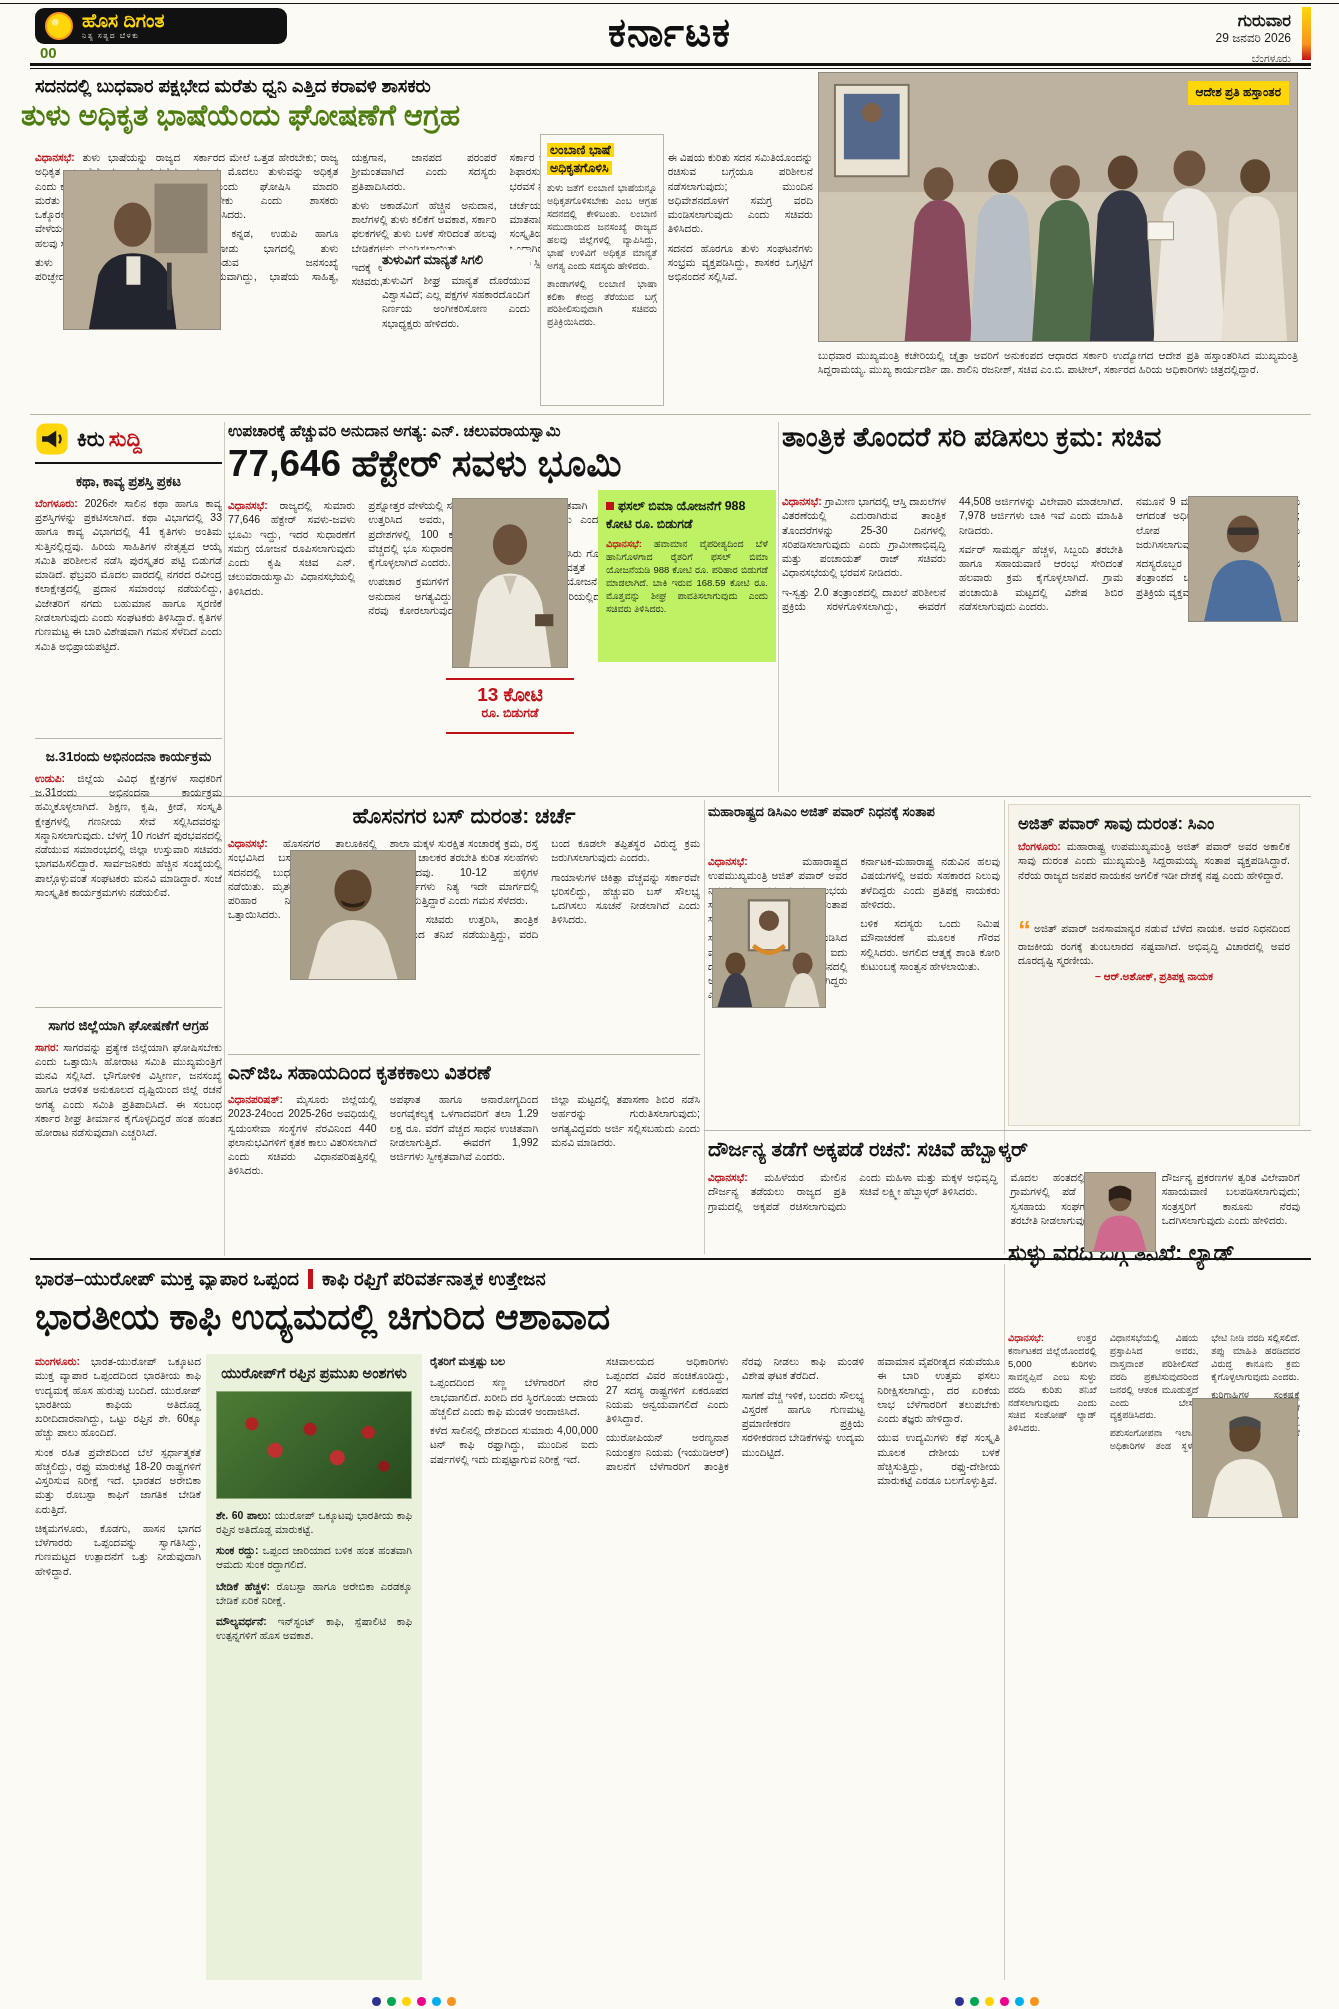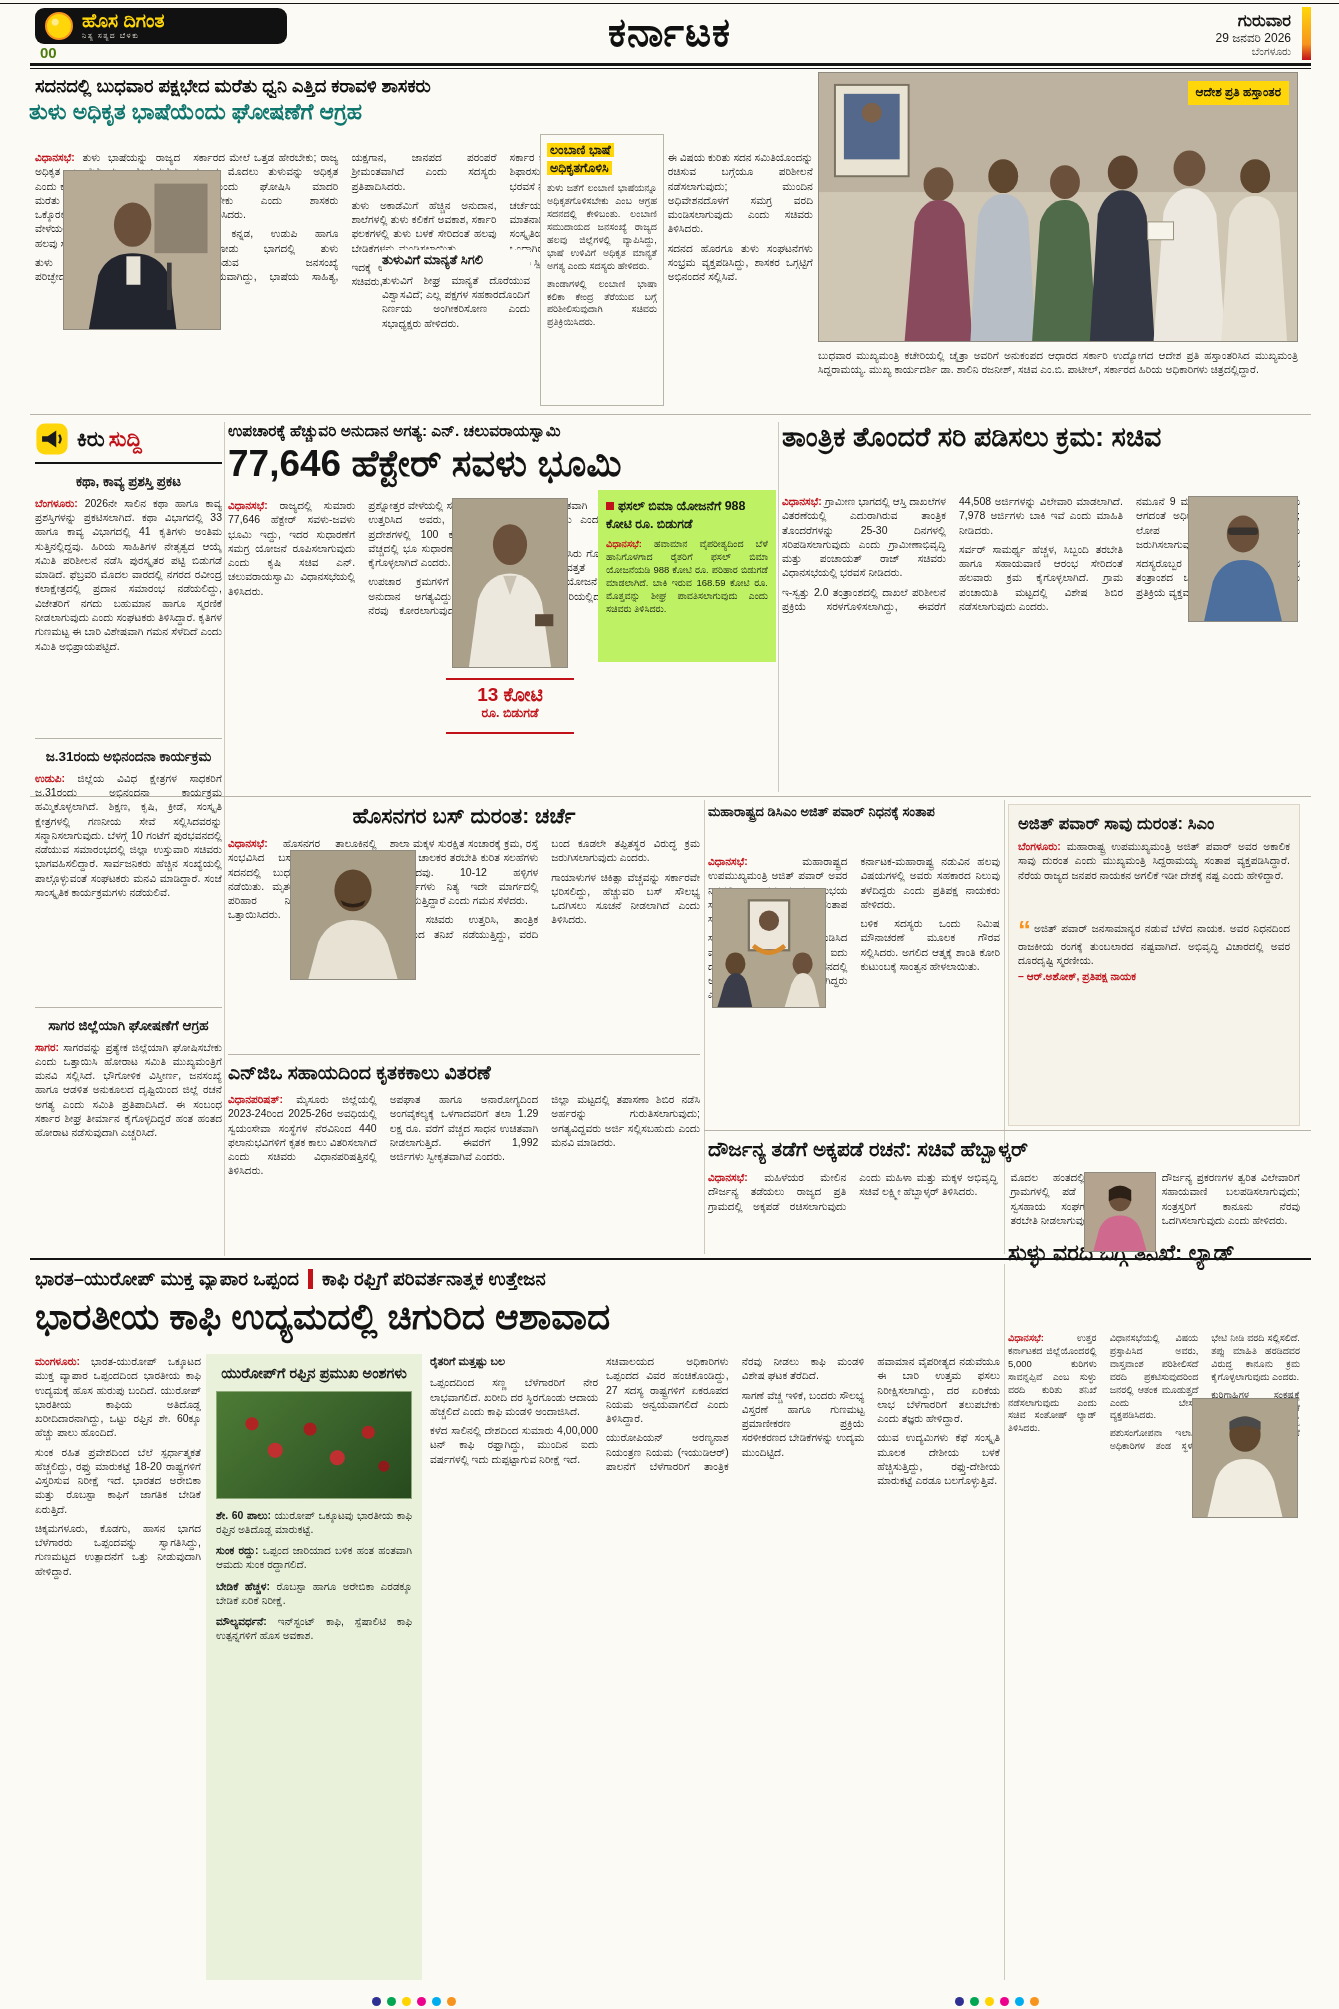--- a/index.html
+++ b/index.html
@@ -19,21 +19,21 @@
   .kicker{font-weight:bold;color:#101010;overflow:hidden}
   .headline{font-weight:bold;color:#141414;overflow:hidden}
   .photo{background:linear-gradient(160deg,#d8d0c2 0%,#b3a891 55%,#948a7a 100%);
          border:1px solid #8f8a80;overflow:hidden;z-index:2}
   .photo svg{width:100%;height:100%;display:block}
   .overlay{z-index:3}
   .caption{font-size:10.5px;line-height:1.35;text-align:justify;color:#1b1b1b;overflow:hidden}
   .hl-yellow{background:#ffd60a;padding:0 3px;-webkit-box-decoration-break:clone;box-decoration-break:clone}
   .brief-title{font-size:13.5px;font-weight:bold;text-align:center;margin:10px 0 5px;line-height:1.25}
   .qmark{color:#f7941d;font-size:26px;font-weight:bold;line-height:.6;margin-right:3px;vertical-align:-7px}
-  .qattr{color:#c1121a;font-weight:bold;text-align:left;font-size:10.5px;margin:2px 0 8px}
+  .qattr{color:#c1121a;font-weight:bold;text-align:center;font-size:10.5px;margin:2px 0 8px}
   .point{margin-bottom:7px;font-size:10.5px;line-height:1.35;text-align:justify}
   .point-lead{font-weight:bold}
   .dot{display:inline-block;width:9px;height:9px;border-radius:50%;margin-right:6px}
 </style>
 </head>
 <body>
 
 <div id="page">
 
   <div class="hline" style="left:0;top:3px;width:1339px;background:#141414"></div>
@@ -45,29 +45,29 @@
       <span style="color:#e8e3d8;font-size:7.5px;letter-spacing:1.5px;white-space:nowrap">ನಿತ್ಯ ಸತ್ಯದ ಬೆಳಕು</span>
     </span>
   </div>
   <div class="abs" style="left:40px;top:44px;color:#4d7c0f;font-weight:bold;font-size:15px">00</div>
 
   <div class="abs" style="left:0;right:0;top:10px;text-align:center;font-size:40px;font-weight:bold;letter-spacing:1px;color:#101010">ಕರ್ನಾಟಕ</div>
 
   <div class="abs" style="right:48px;top:11px;text-align:right">
     <div style="font-weight:bold;font-size:16.5px">ಗುರುವಾರ</div>
     <div style="font-size:12px;margin-top:1px">29 ಜನವರಿ 2026</div>
-    <div style="font-size:10.5px;color:#3e3e3e;margin-top:0">ಬೆಂಗಳೂರು</div>
+    <div style="font-size:10.5px;color:#3e3e3e;margin-top:7px">ಬೆಂಗಳೂರು</div>
   </div>
   <div class="abs" style="right:28px;top:7px;width:9px;height:53px;background:linear-gradient(#ffd60a 0%,#f7941d 70%,#c1121a 100%)"></div>
 
   <div class="abs" style="left:30px;width:1281px;top:63px;height:0;border-top:3px solid #141414"></div>
   <div class="hline" style="left:30px;width:1281px;top:68px;background:#141414"></div>
 
   <div class="kicker abs" style="left:35px;top:76px;width:772px;height:22px;font-size:18px">ಸದನದಲ್ಲಿ ಬುಧವಾರ ಪಕ್ಷಭೇದ ಮರೆತು ಧ್ವನಿ ಎತ್ತಿದ ಕರಾವಳಿ ಶಾಸಕರು</div>
-  <div class="headline abs" style="left:29px;top:99px;width:778px;height:44px;font-size:22px;color:#0f766e">ತುಳು ಅಧಿಕೃತ ಭಾಷೆಯೆಂದು ಘೋಷಣೆಗೆ ಆಗ್ರಹ</div>
+  <div class="headline abs" style="left:21px;top:99px;width:778px;height:44px;font-size:29px;color:#4d7c0f">ತುಳು ಅಧಿಕೃತ ಭಾಷೆಯೆಂದು ಘೋಷಣೆಗೆ ಆಗ್ರಹ</div>
 
   <div class="body-text c5 abs" style="left:35px;top:150px;width:778px;height:256px">
     <p><span class="dateline">ವಿಧಾನಸಭೆ:</span> <span>ತುಳು ಭಾಷೆಯನ್ನು ರಾಜ್ಯದ ಅಧಿಕೃತ ಭಾಷೆಯೆಂದು ಘೋಷಿಸಬೇಕು ಎಂದು ಕರಾವಳಿ ಭಾಗದ ಶಾಸಕರು ಪಕ್ಷಭೇದ ಮರೆತು ಸದನದಲ್ಲಿ ಬುಧವಾರ ಒಕ್ಕೊರಲಿನಿಂದ ಆಗ್ರಹಿಸಿದರು. ಶೂನ್ಯ ವೇಳೆಯಲ್ಲಿ ವಿಷಯ ಪ್ರಸ್ತಾಪವಾಗುತ್ತಿದ್ದಂತೆ ಹಲವು ಸದಸ್ಯರು ಧ್ವನಿಗೂಡಿಸಿದರು.</span></p>
     <p>ತುಳು ಭಾಷೆಗೆ ಸಂವಿಧಾನದ ಎಂಟನೇ ಪರಿಚ್ಛೇದದಲ್ಲಿ ಸ್ಥಾನ ದೊರಕಿಸಲು ಕೇಂದ್ರ ಸರ್ಕಾರದ ಮೇಲೆ ಒತ್ತಡ ಹೇರಬೇಕು; ರಾಜ್ಯ ಸರ್ಕಾರ ಮೊದಲು ತುಳುವನ್ನು ಅಧಿಕೃತ ಭಾಷೆಯೆಂದು ಘೋಷಿಸಿ ಮಾದರಿ ತೋರಬೇಕು ಎಂದು ಶಾಸಕರು ಒತ್ತಾಯಿಸಿದರು.</p>
     <p>ದಕ್ಷಿಣ ಕನ್ನಡ, ಉಡುಪಿ ಹಾಗೂ ಕಾಸರಗೋಡು ಭಾಗದಲ್ಲಿ ತುಳು ಮಾತನಾಡುವ ಜನಸಂಖ್ಯೆ ಗಣನೀಯವಾಗಿದ್ದು, ಭಾಷೆಯ ಸಾಹಿತ್ಯ, ಯಕ್ಷಗಾನ, ಜಾನಪದ ಪರಂಪರೆ ಶ್ರೀಮಂತವಾಗಿದೆ ಎಂದು ಸದಸ್ಯರು ಪ್ರತಿಪಾದಿಸಿದರು.</p>
     <p>ತುಳು ಅಕಾಡೆಮಿಗೆ ಹೆಚ್ಚಿನ ಅನುದಾನ, ಶಾಲೆಗಳಲ್ಲಿ ತುಳು ಕಲಿಕೆಗೆ ಅವಕಾಶ, ಸರ್ಕಾರಿ ಫಲಕಗಳಲ್ಲಿ ತುಳು ಬಳಕೆ ಸೇರಿದಂತೆ ಹಲವು ಬೇಡಿಕೆಗಳನ್ನು ಮಂಡಿಸಲಾಯಿತು.</p>
     <p>ಇದಕ್ಕೆ ಉತ್ತರಿಸಿದ ಕನ್ನಡ ಮತ್ತು ಸಂಸ್ಕೃತಿ ಸಚಿವರು, ತುಳು ಭಾಷೆಯ ಬೆಳವಣಿಗೆಗೆ ಸರ್ಕಾರ ಬದ್ಧವಾಗಿದ್ದು, ಕೇಂದ್ರಕ್ಕೆ ಮತ್ತೊಮ್ಮೆ ಶಿಫಾರಸು ಪತ್ರ ಕಳುಹಿಸಲಾಗುವುದು ಎಂದು ಭರವಸೆ ನೀಡಿದರು.</p>
     <p>ಚರ್ಚೆಯ ವೇಳೆ ಕೆಲ ಸದಸ್ಯರು ತುಳುವಿನಲ್ಲೇ ಮಾತನಾಡಿ ಗಮನ ಸೆಳೆದರು. ನಾಡು, ನುಡಿ, ಸಂಸ್ಕೃತಿಯ ಪ್ರಶ್ನೆಯಲ್ಲಿ ಸದನ ಒಂದಾಗಿರುವುದು ಉತ್ತಮ ಬೆಳವಣಿಗೆ ಎಂದು ಸ್ಪೀಕರ್ ಬಣ್ಣಿಸಿದರು.</p>
     <p>ಈ ವಿಷಯ ಕುರಿತು ಸದನ ಸಮಿತಿಯೊಂದನ್ನು ರಚಿಸುವ ಬಗ್ಗೆಯೂ ಪರಿಶೀಲನೆ ನಡೆಸಲಾಗುವುದು; ಮುಂದಿನ ಅಧಿವೇಶನದೊಳಗೆ ಸಮಗ್ರ ವರದಿ ಮಂಡಿಸಲಾಗುವುದು ಎಂದು ಸಚಿವರು ತಿಳಿಸಿದರು.</p>
     <p>ಸದನದ ಹೊರಗೂ ತುಳು ಸಂಘಟನೆಗಳು ಸಂಭ್ರಮ ವ್ಯಕ್ತಪಡಿಸಿದ್ದು, ಶಾಸಕರ ಒಗ್ಗಟ್ಟಿಗೆ ಅಭಿನಂದನೆ ಸಲ್ಲಿಸಿವೆ.</p>

